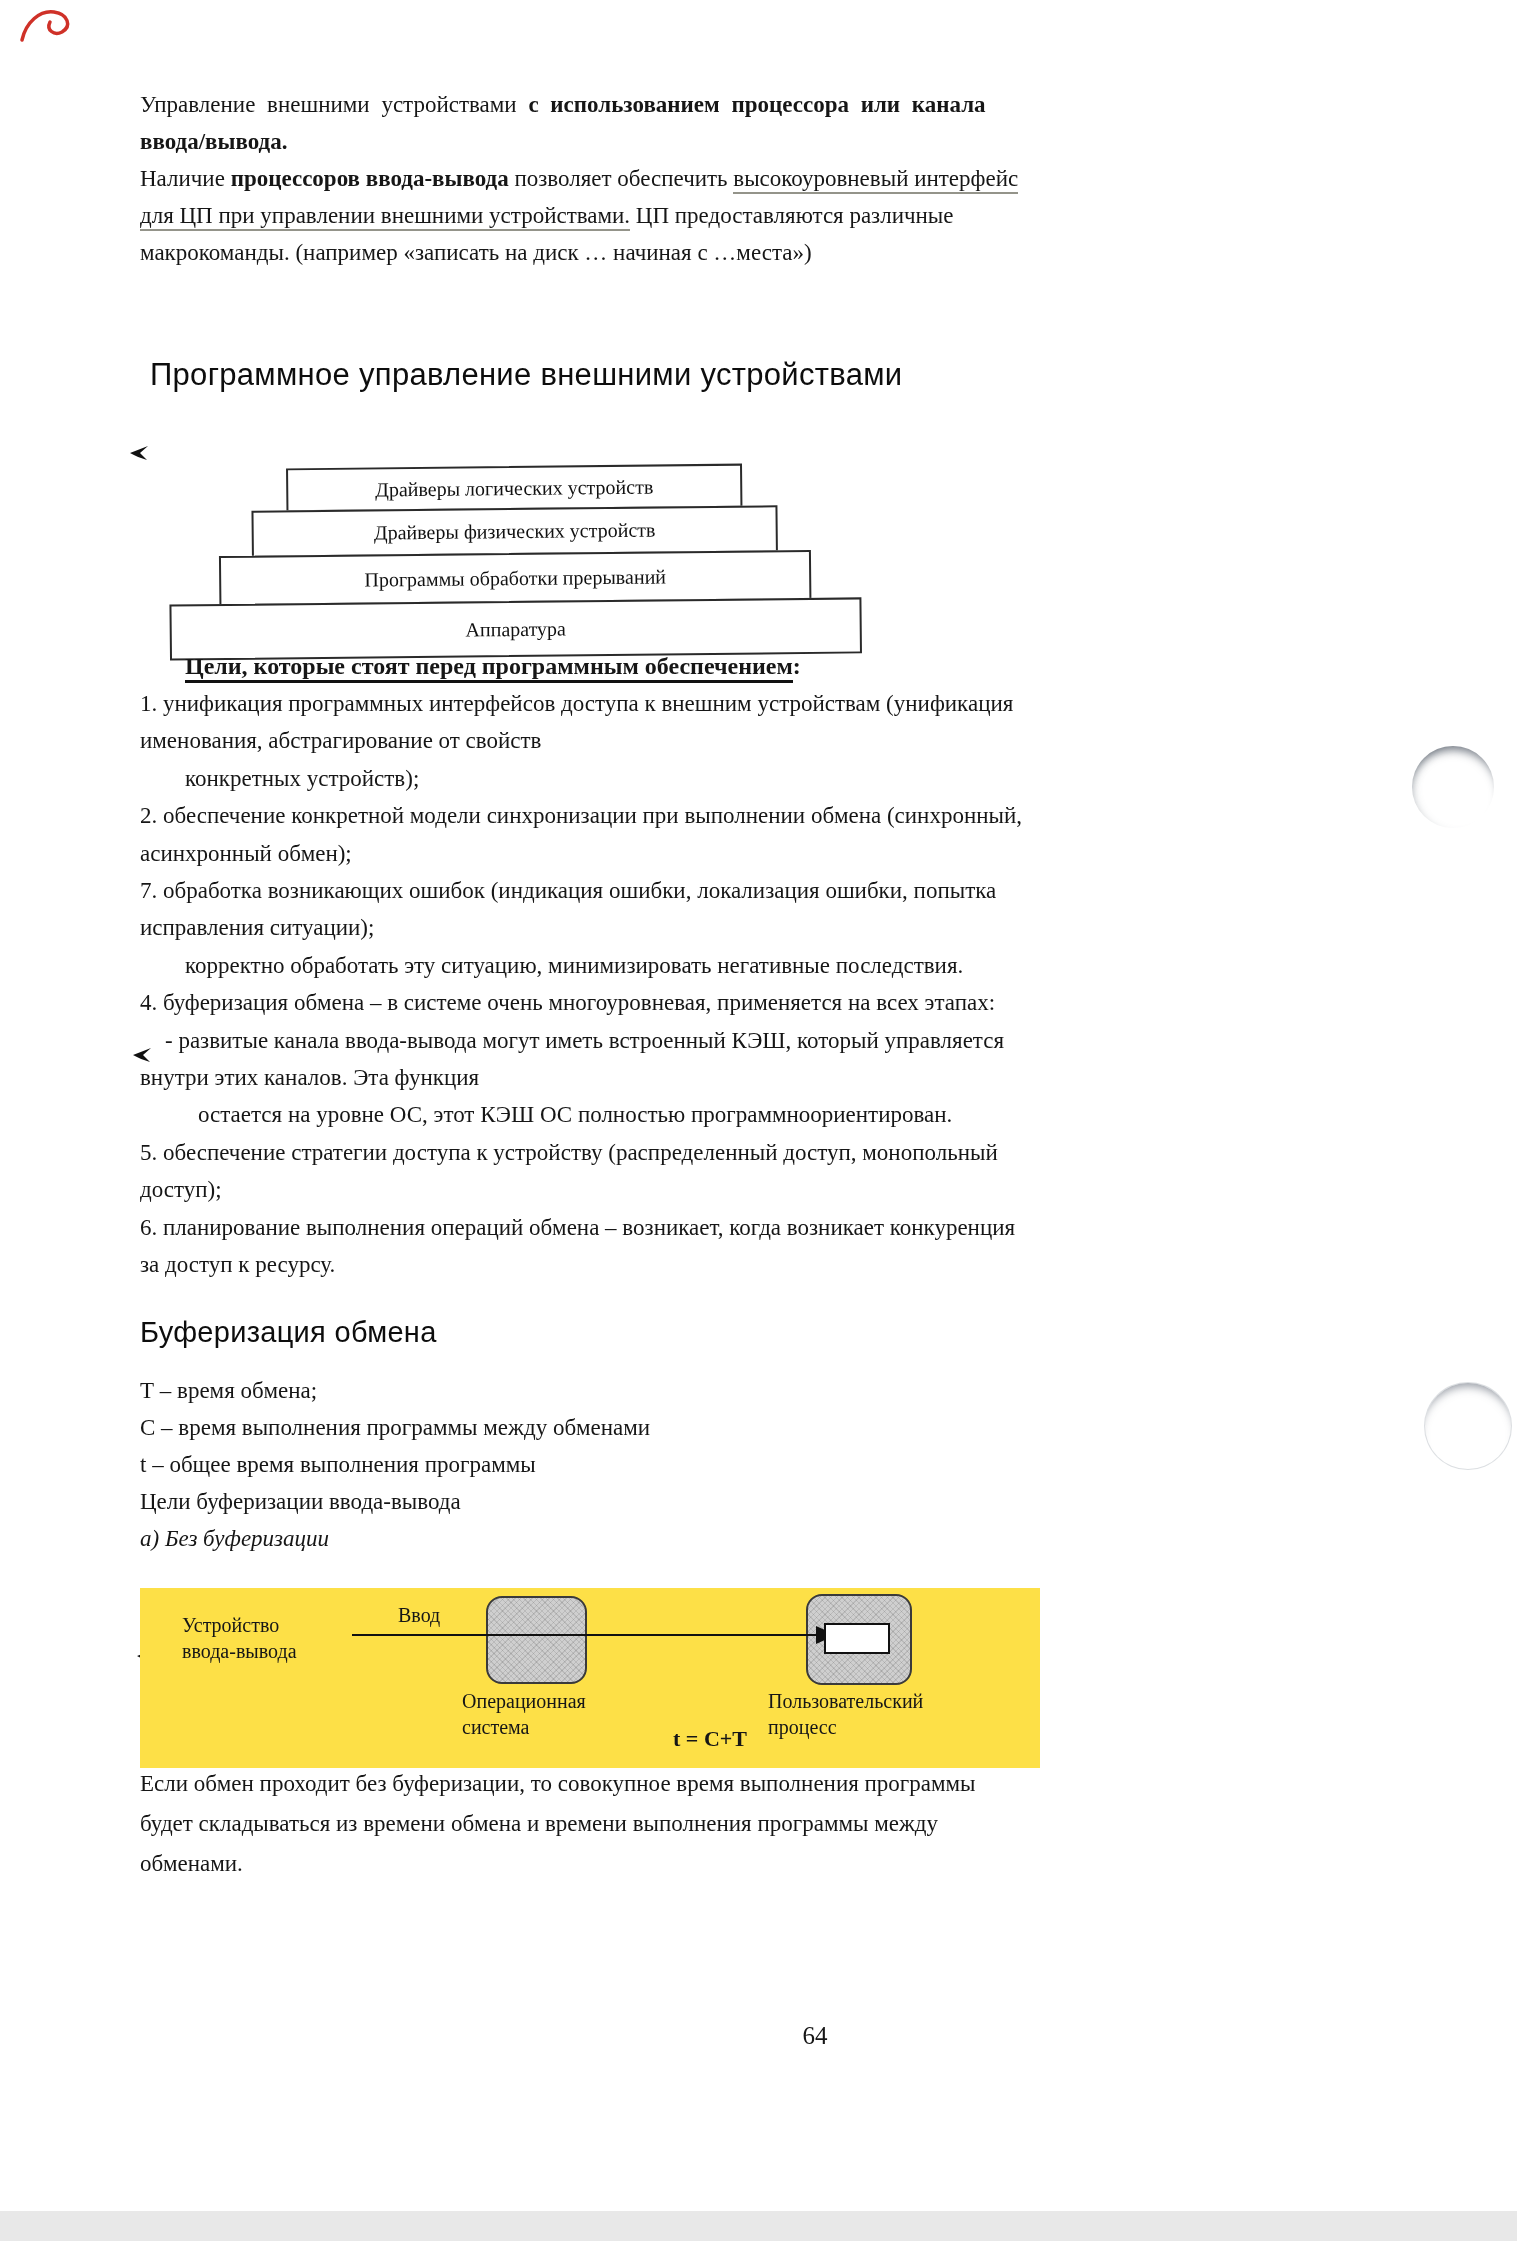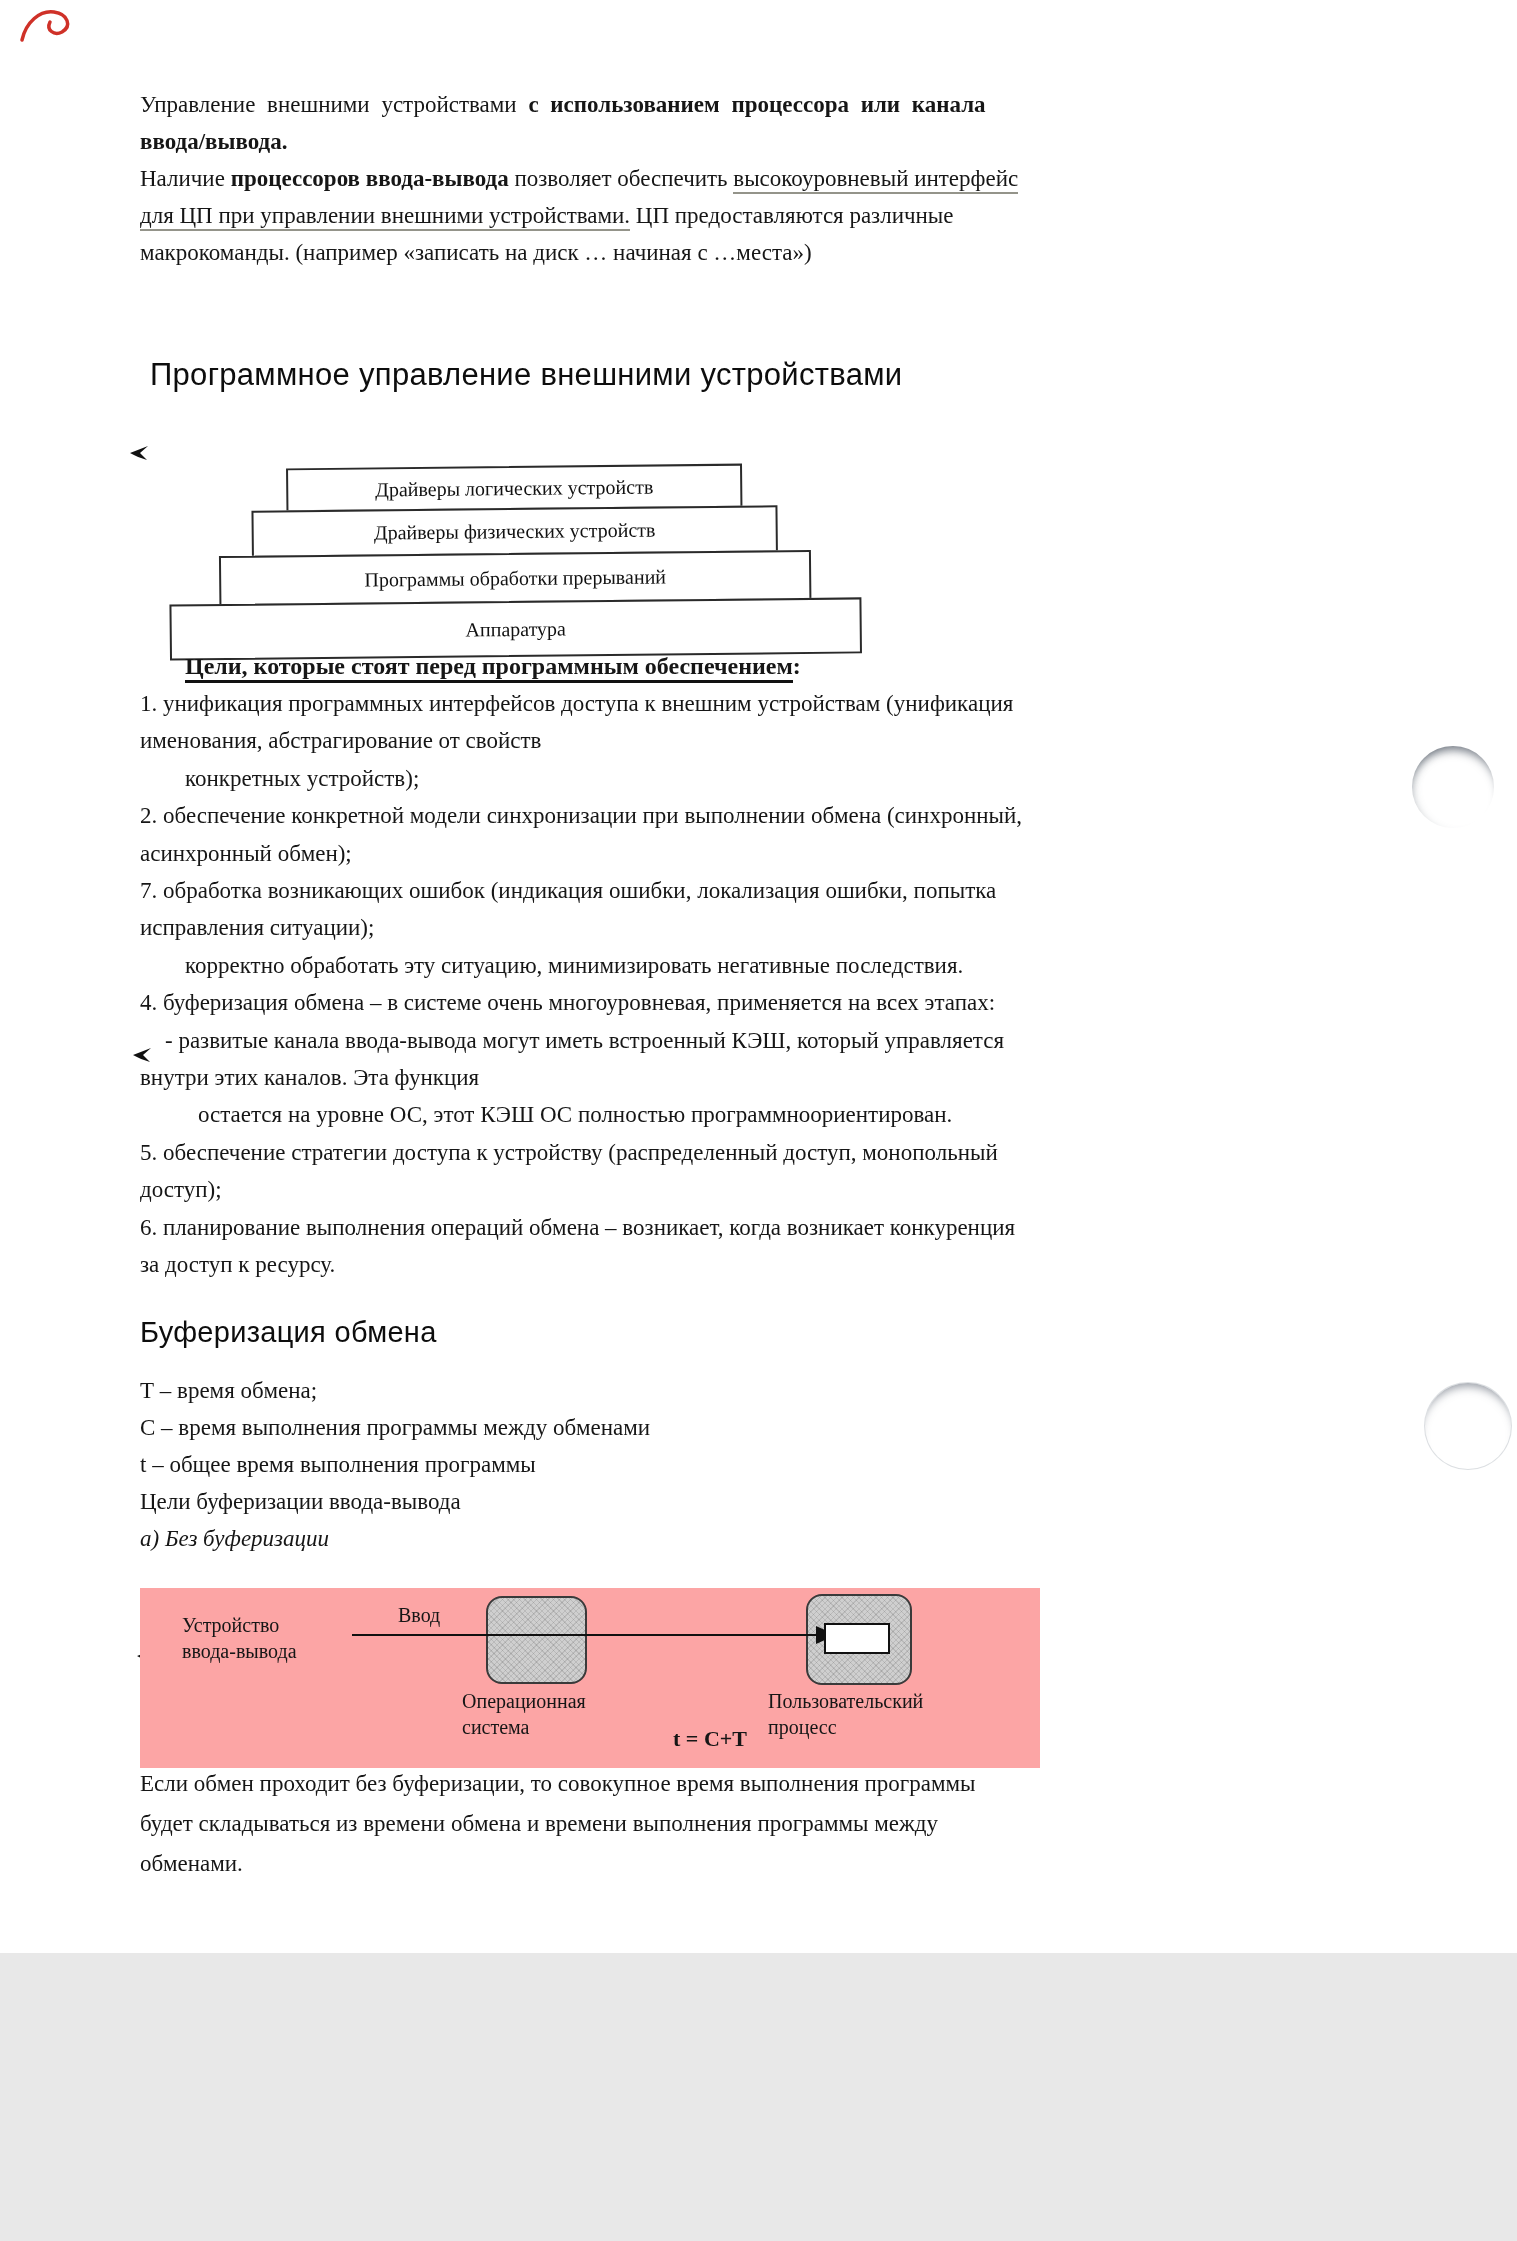--- a/index.html
+++ b/index.html
@@ -1,18 +1,18 @@
 <!DOCTYPE html>
 <html><head>
 <meta charset="utf-8">
 <style>
   html,body{margin:0;padding:0;background:#e8e8e8;}
   .page{
     position:relative;
-    width:1517px;height:1953px;
+    width:1517px;height:2211px;
     background:#ffffff;
     font-family:"Liberation Serif","DejaVu Serif",serif;
     color:#161616;
     overflow:hidden;
   }
   
   .textblock{position:absolute;left:140px;width:900px;}
   .tline{white-space:nowrap;line-height:37px;font-size:23px;}
   .tline span{white-space:nowrap;}
   .b{font-weight:bold;}
@@ -46,21 +46,21 @@
   
   #goals{top:648px;}
   #goals .goals-title{font-size:24px;font-weight:bold;line-height:37px;white-space:nowrap;}
   #goals .goals-title .tu{border-bottom:3px solid #111;padding-bottom:1px;margin-left:45px;}
   #goals .tline{line-height:37.4px;}
   
   #buflines{top:1372px;}
   
   #iodiagram{
     position:absolute;left:140px;top:1588px;width:900px;height:180px;
-    background:#fca5a5;font-size:20px;
+    background:#fde047;font-size:20px;
   }
   .dev-label{position:absolute;left:42px;top:24px;line-height:26px;}
   .arrow-line{position:absolute;left:212px;top:46px;width:468px;height:2px;background:#111;z-index:3;}
   .arrow-head{
     position:absolute;left:676px;top:38px;z-index:4;
     width:0;height:0;border-left:20px solid #111;
     border-top:9px solid transparent;border-bottom:9px solid transparent;
   }
   .arrow-label{position:absolute;left:258px;top:16px;}
   .gbox{

